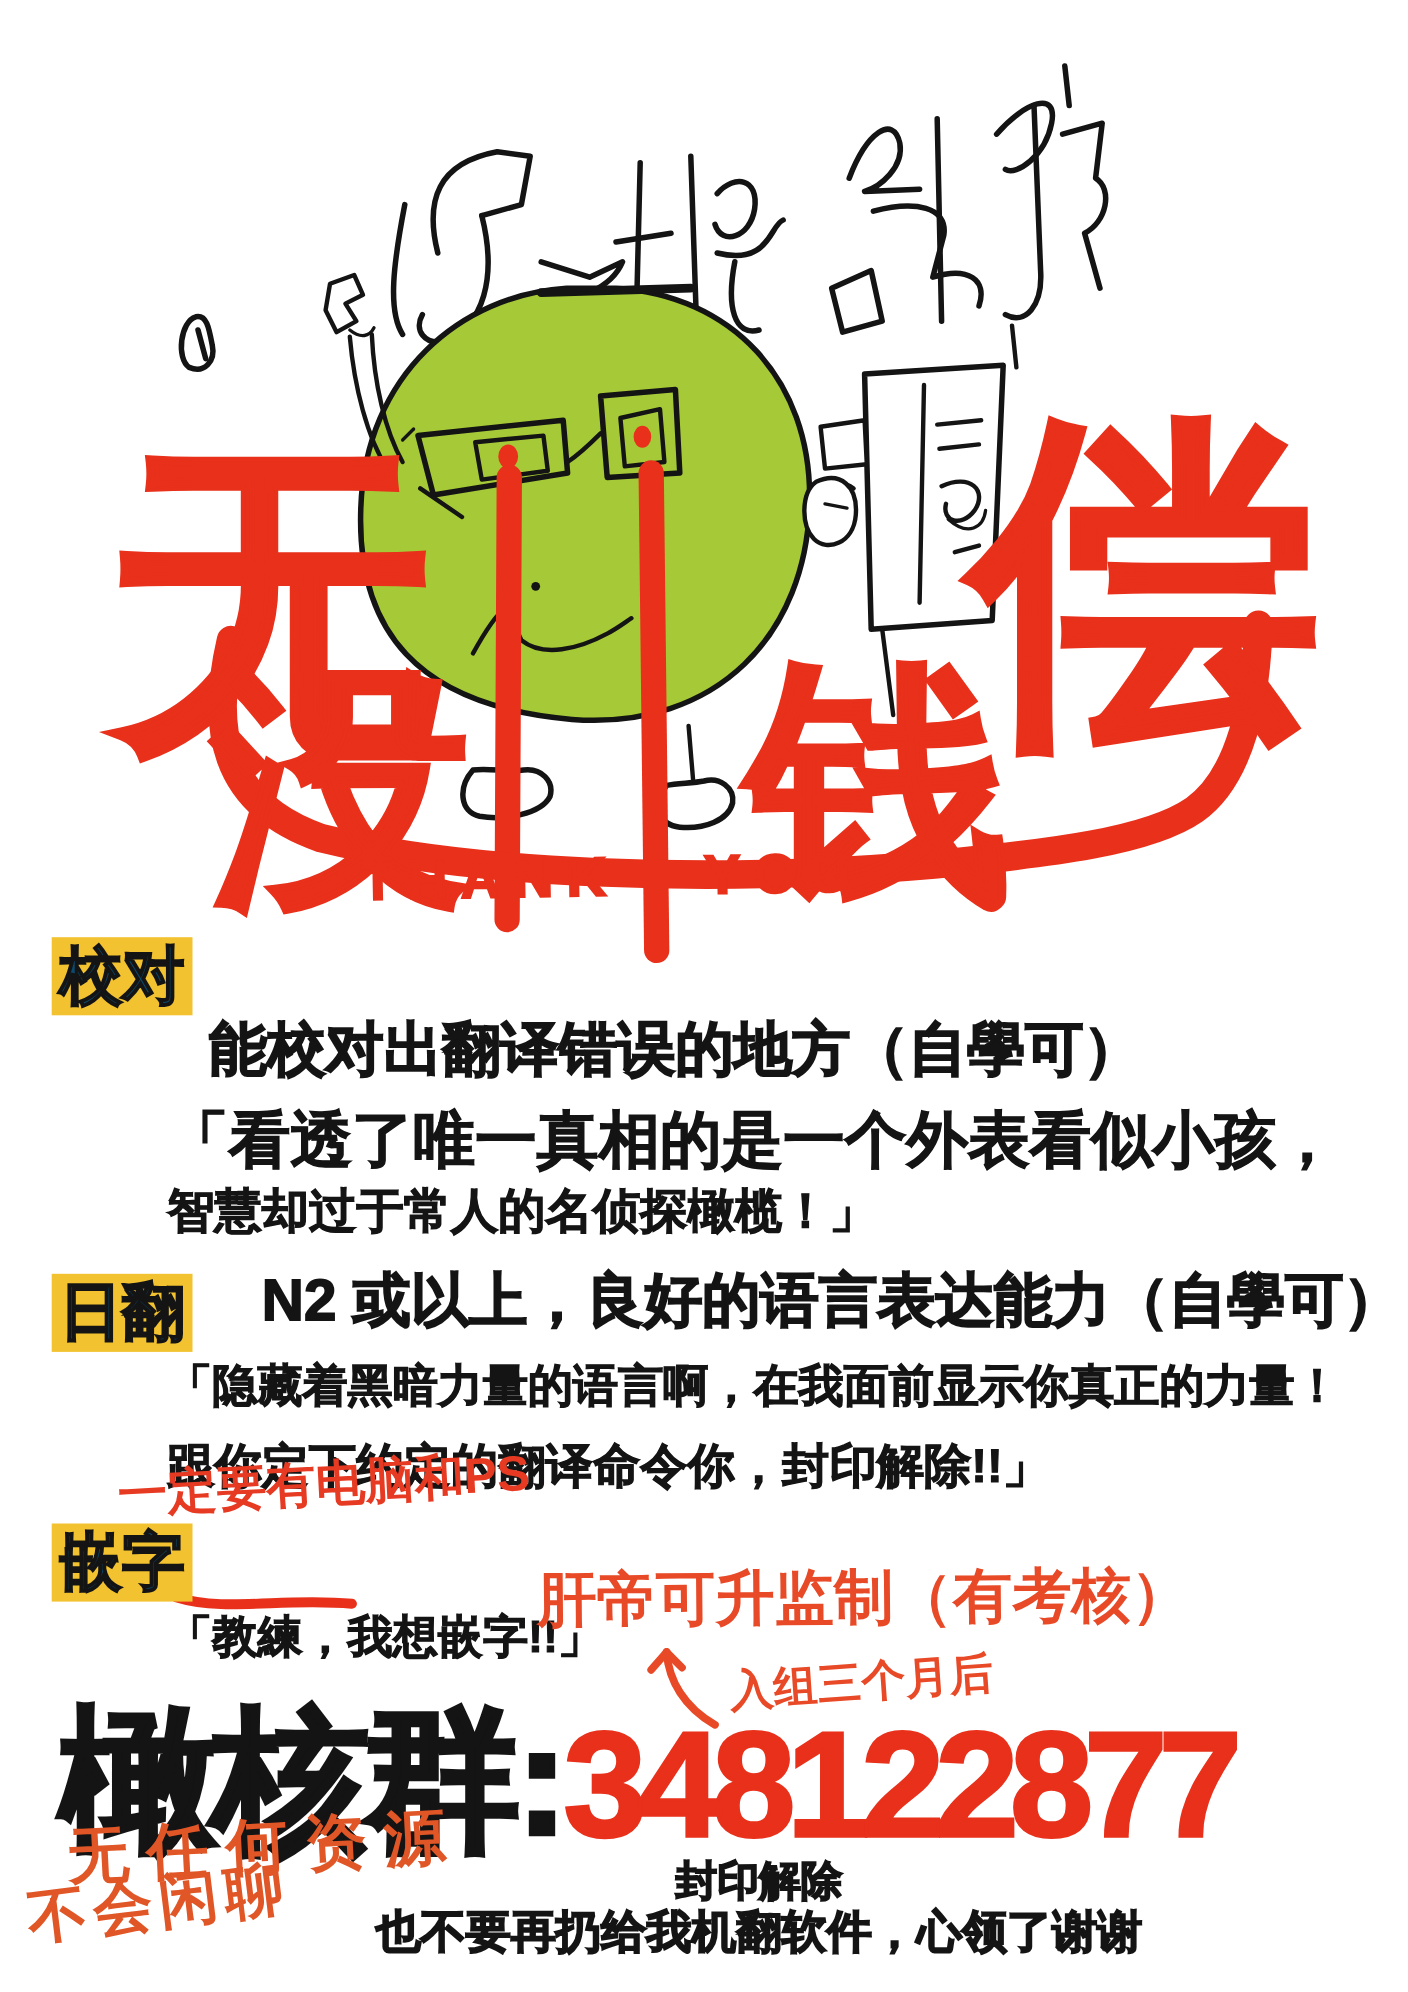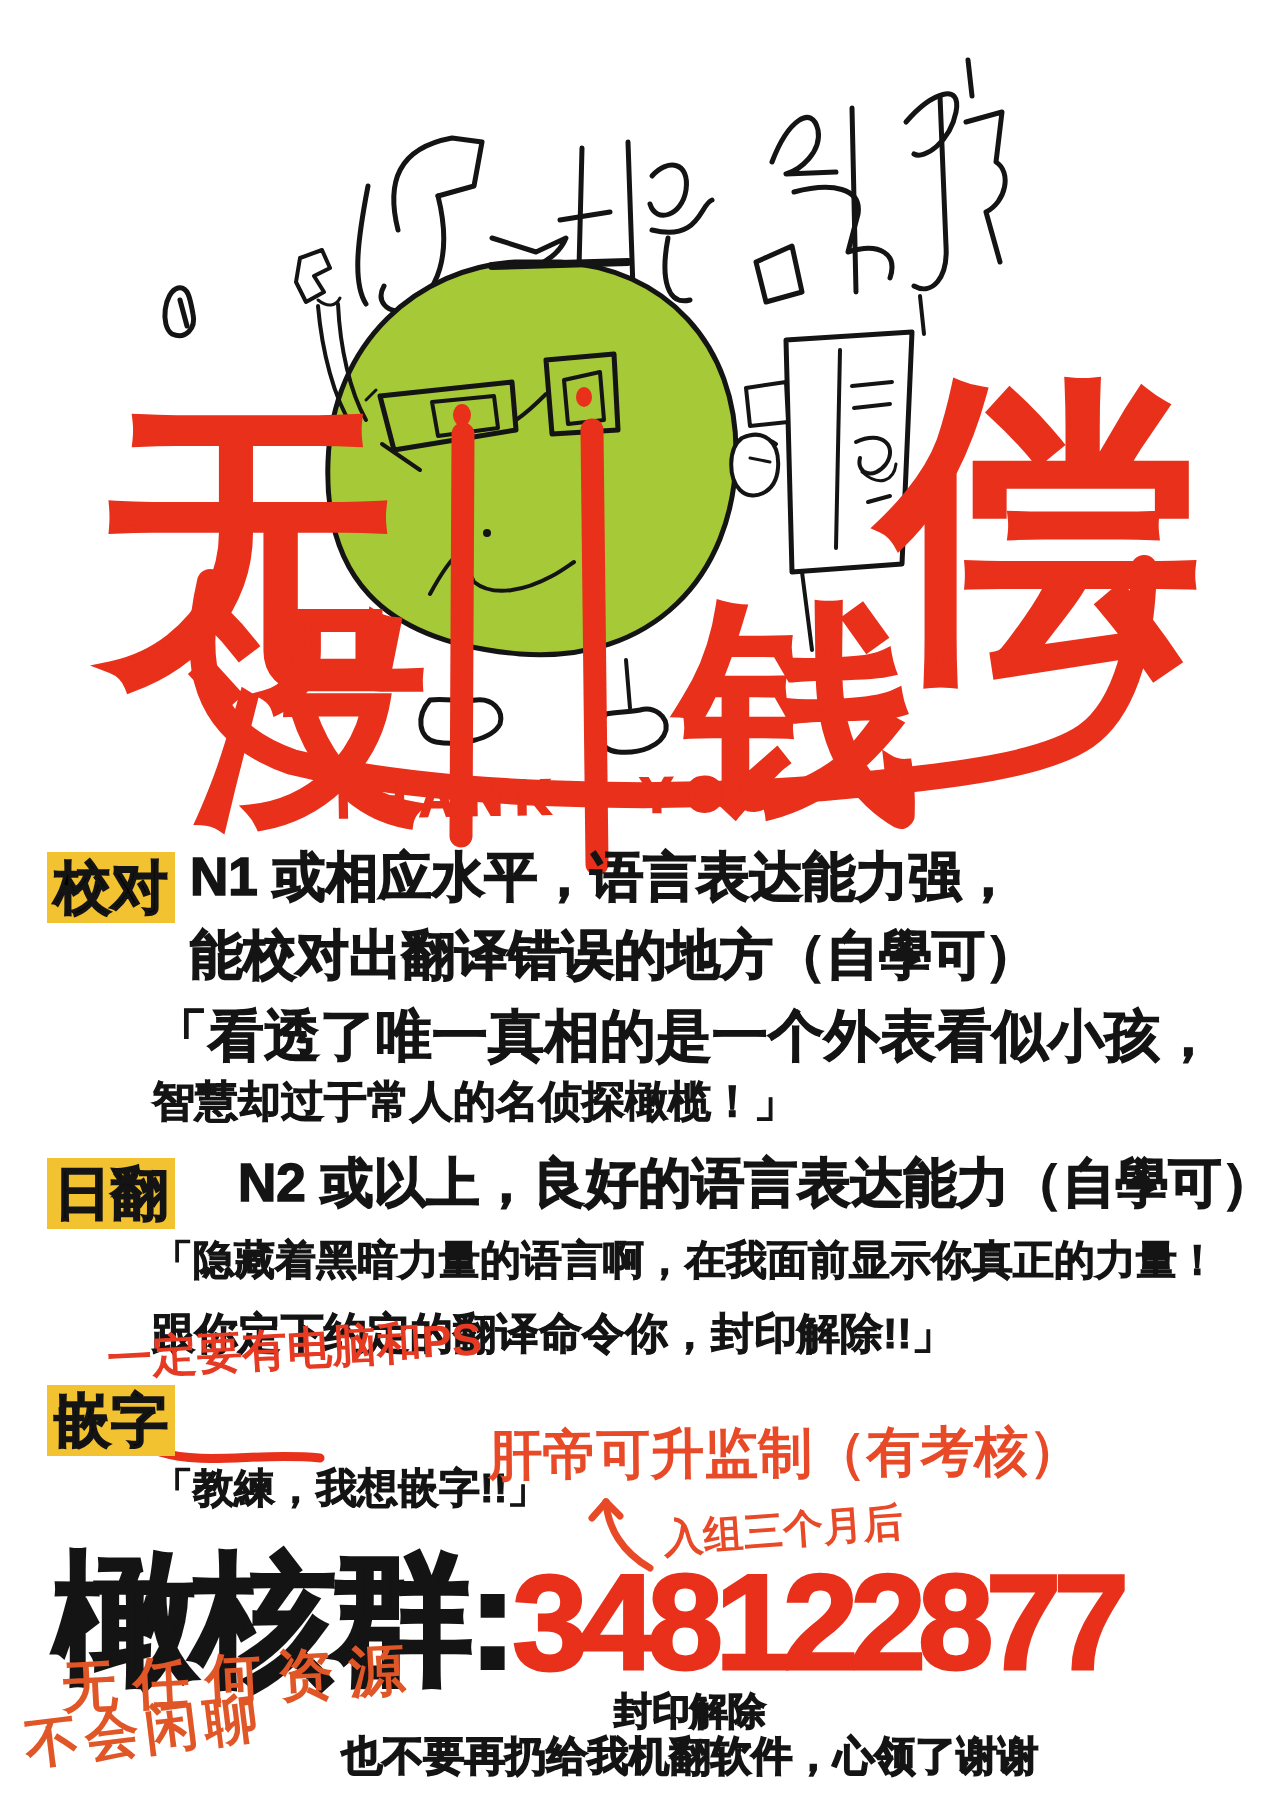--- a/index.html
+++ b/index.html
@@ -5,21 +5,21 @@
   html,body{margin:0;padding:0;background:#ffffff;}
   .canvas{
     position:relative;width:1280px;height:1811px;background:#ffffff;overflow:hidden;
     font-family:"Liberation Sans", sans-serif;color:#141414;
   }
   svg.doodle{position:absolute;left:0;top:0;width:1280px;height:1811px;}
   .abs{position:absolute;line-height:1;white-space:nowrap;}
   .heavy{font-weight:bold;-webkit-text-stroke:1.6px currentColor;}
   .quote{font-weight:bold;-webkit-text-stroke:1px currentColor;}
   .tag{
-    background:var(--yellow,#f2c230);color:#000000;font-weight:bold;
+    background:var(--yellow,#f2c230);color:#0c4a6e;font-weight:bold;
     -webkit-text-stroke:1.8px #141414;font-size:57px;padding:7px 7px;
   }
   .bigred{color:var(--red,#e8301b);font-weight:bold;-webkit-text-stroke:3px var(--red,#e8301b);}
   .hand{font-weight:bold;}
   .thankyou{
     color:var(--red,#e8301b);font-weight:bold;-webkit-text-stroke:2px var(--red,#e8301b);
     font-size:50px;letter-spacing:12px;word-spacing:52px;transform:rotate(-1deg);
   }
   .footer-row{display:flex;align-items:flex-end;}
   .group-label{font-size:142px;font-weight:bold;color:#141414;-webkit-text-stroke:4px #141414;letter-spacing:-4px;}
@@ -124,21 +124,20 @@
   </svg>
 
   <div class="abs bigred" style="left:100px;top:398px;font-size:300px;">无</div>
   <div class="abs bigred" style="left:192px;top:600px;font-size:235px;">没</div>
   <div class="abs bigred" style="left:680px;top:592px;font-size:240px;">钱</div>
   <div class="abs bigred" style="left:882px;top:368px;font-size:320px;">偿</div>
 
   <div class="abs thankyou" style="left:328px;top:772px;">THANK YOU</div>
 
   <div class="abs tag" style="left:47px;top:852px;">校对</div>
-  <div class="abs heavy" style="left:190px;top:850px;font-size:53px;">N1 或相应水平，语言表达能力强，</div>
   <div class="abs heavy" style="left:190px;top:928px;font-size:53px;">能校对出翻译错误的地方（自學可）</div>
   <div class="abs quote" style="left:152px;top:1008px;font-size:56px;">「看透了唯一真相的是一个外表看似小孩，</div>
   <div class="abs quote" style="left:152px;top:1080px;font-size:43px;">智慧却过于常人的名侦探橄榄！」</div>
 
   <div class="abs tag" style="left:47px;top:1158px;">日翻</div>
   <div class="abs heavy" style="left:190px;top:1156px;font-size:53px;margin-left:48px;">N2 或以上，良好的语言表达能力（自學可）</div>
   <div class="abs quote" style="left:152px;top:1240px;font-size:41px;">「隐藏着黑暗力量的语言啊，在我面前显示你真正的力量！</div>
   <div class="abs quote" style="left:152px;top:1312px;font-size:43px;">跟你定下约定的翻译命令你，封印解除!!」</div>
 
   <div class="abs hand" style="left:106px;top:1336px;font-size:45px;color:#e63a22;transform:rotate(-3deg);transform-origin:left top;">一定要有电脑和PS</div>

